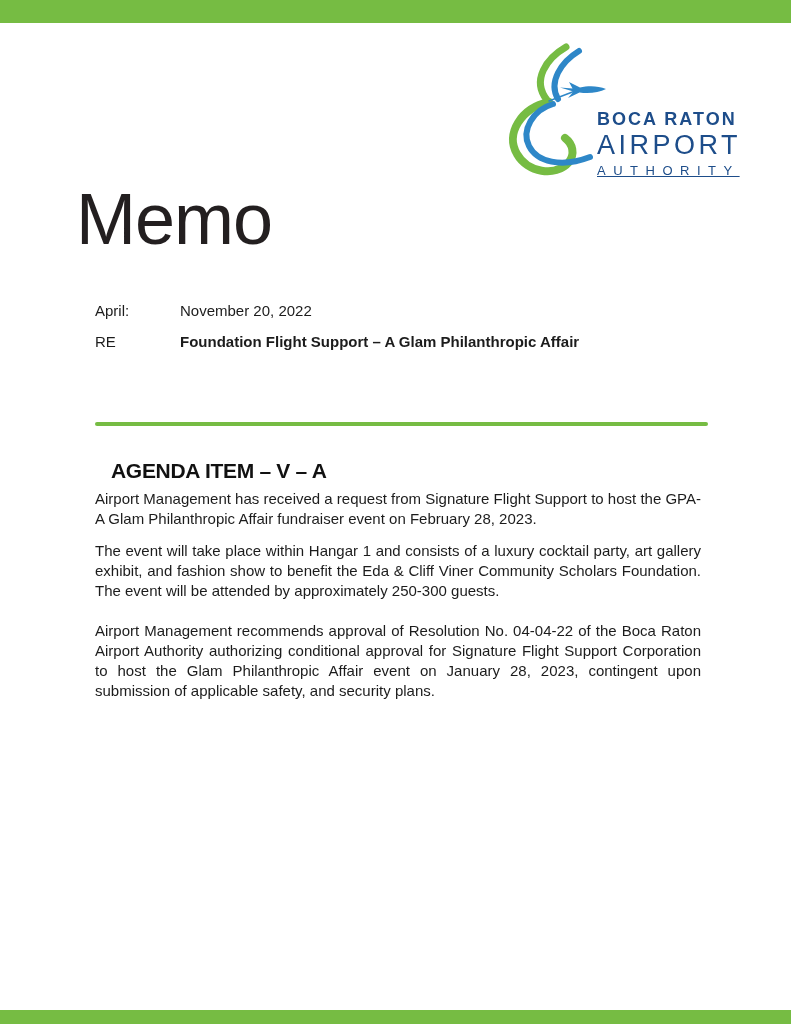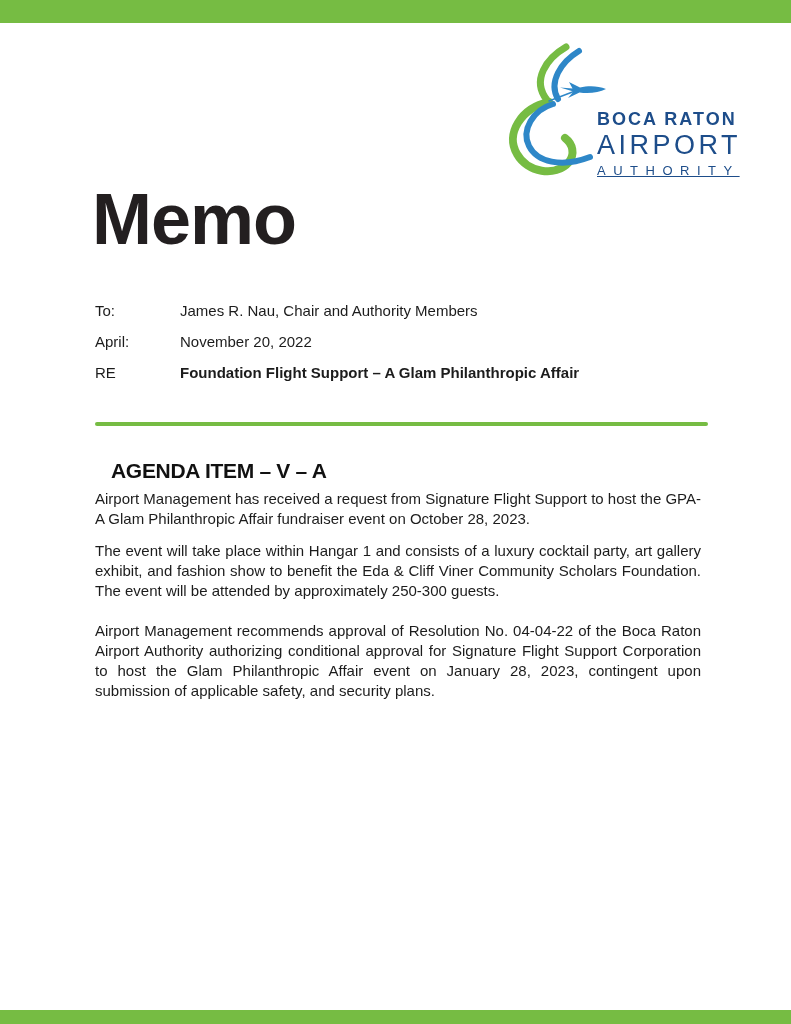--- a/index.html
+++ b/index.html
@@ -16,22 +16,22 @@
   .bar.bottom{bottom:0;height:14px;}
 
   .logo{position:absolute;left:505px;top:42px;width:245px;height:135px;}
   .logo-mark{position:absolute;left:0;top:0;}
   .logo-text{position:absolute;left:92px;top:68px;color:#1d4d8a;}
   .lt1{font-size:18px;font-weight:bold;letter-spacing:2px;white-space:nowrap;line-height:1.1;}
   .lt2{font-size:27px;font-weight:normal;letter-spacing:3.5px;white-space:nowrap;line-height:1.05;margin-top:1px;}
   .lt3{font-size:13px;font-weight:500;letter-spacing:7.5px;white-space:nowrap;margin-top:4px;text-decoration:underline;}
 
   .memo-title{
-    position:absolute;left:92px;top:183px;margin:0;
-    font-size:72px;font-weight:700;letter-spacing:-1px;
+    position:absolute;left:76px;top:183px;margin:0;
+    font-size:72px;font-weight:400;letter-spacing:-1px;
     color:#231f20;line-height:1;
   }
 
   .fields{position:absolute;left:95px;top:302px;width:610px;}
   .frow{display:flex;margin-bottom:13px;font-size:15px;line-height:18px;color:#1c1c1c;}
   .flabel{width:85px;flex:0 0 85px;}
   .fvalue.bold{font-weight:bold;}
 
   .rule{position:absolute;left:95px;top:422px;width:613px;height:4px;background:#76bc43;border-radius:2px;}
 
@@ -75,36 +75,32 @@
       <div class="lt1">BOCA RATON</div>
       <div class="lt2">AIRPORT</div>
       <div class="lt3">AUTHORITY</div>
     </div>
   </div>
 
   <h1 class="memo-title">Memo</h1>
 
   <div class="fields">
     <div class="frow">
-      <span class="flabel">To:</span>
-      <span class="fvalue">James R. Nau, Chair and Authority Members</span>
-    </div>
-    <div class="frow">
       <span class="flabel">April:</span>
       <span class="fvalue">November 20, 2022</span>
     </div>
     <div class="frow">
       <span class="flabel">RE</span>
       <span class="fvalue bold">Foundation Flight Support – A Glam Philanthropic Affair</span>
     </div>
   </div>
 
   <div class="rule"></div>
 
   <h2 class="agenda">AGENDA ITEM – V – A</h2>
 
-  <p class="para p1">Airport Management has received a request from Signature Flight Support to host the GPA- A Glam Philanthropic Affair fundraiser event on October 28, 2023.</p>
+  <p class="para p1">Airport Management has received a request from Signature Flight Support to host the GPA- A Glam Philanthropic Affair fundraiser event on February 28, 2023.</p>
   <p class="para p2">The event will take place within Hangar 1 and consists of a luxury cocktail party, art gallery exhibit, and fashion show to benefit the Eda &amp; Cliff Viner Community Scholars Foundation. The event will be attended by approximately 250-300 guests.</p>
   <p class="para p3">Airport Management recommends approval of Resolution No. 04-04-22 of the Boca Raton Airport Authority authorizing conditional approval for Signature Flight Support Corporation to host the Glam Philanthropic Affair event on January 28, 2023, contingent upon submission of applicable safety, and security plans.</p>
 
   <div class="bar bottom"></div>
 
 </div>
 
 </body></html>

